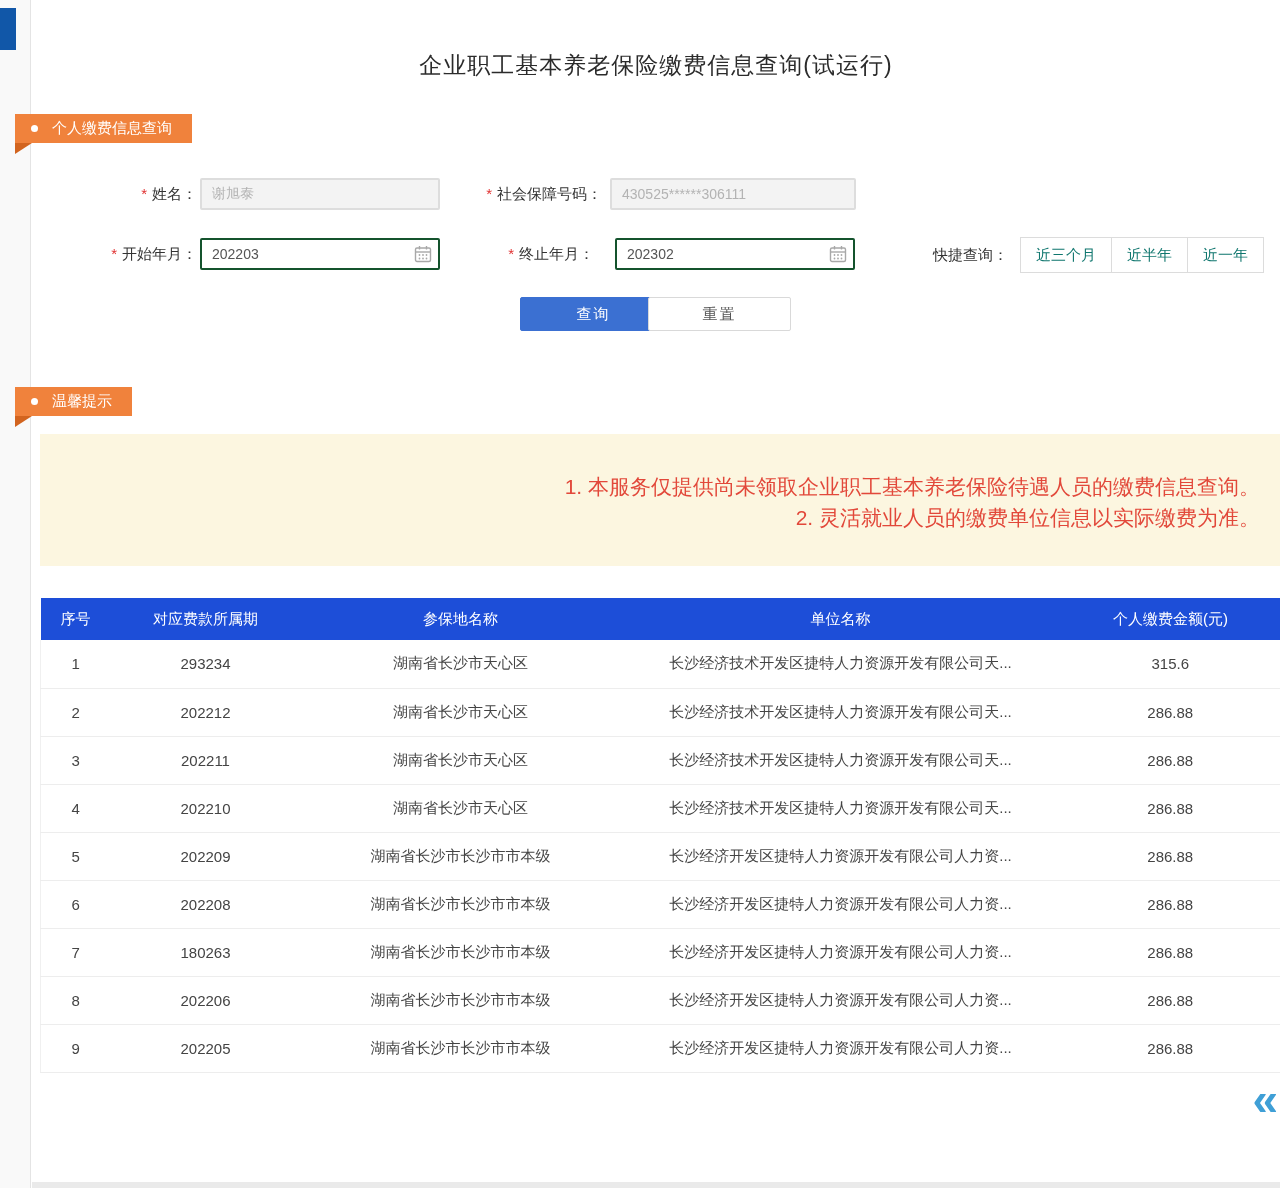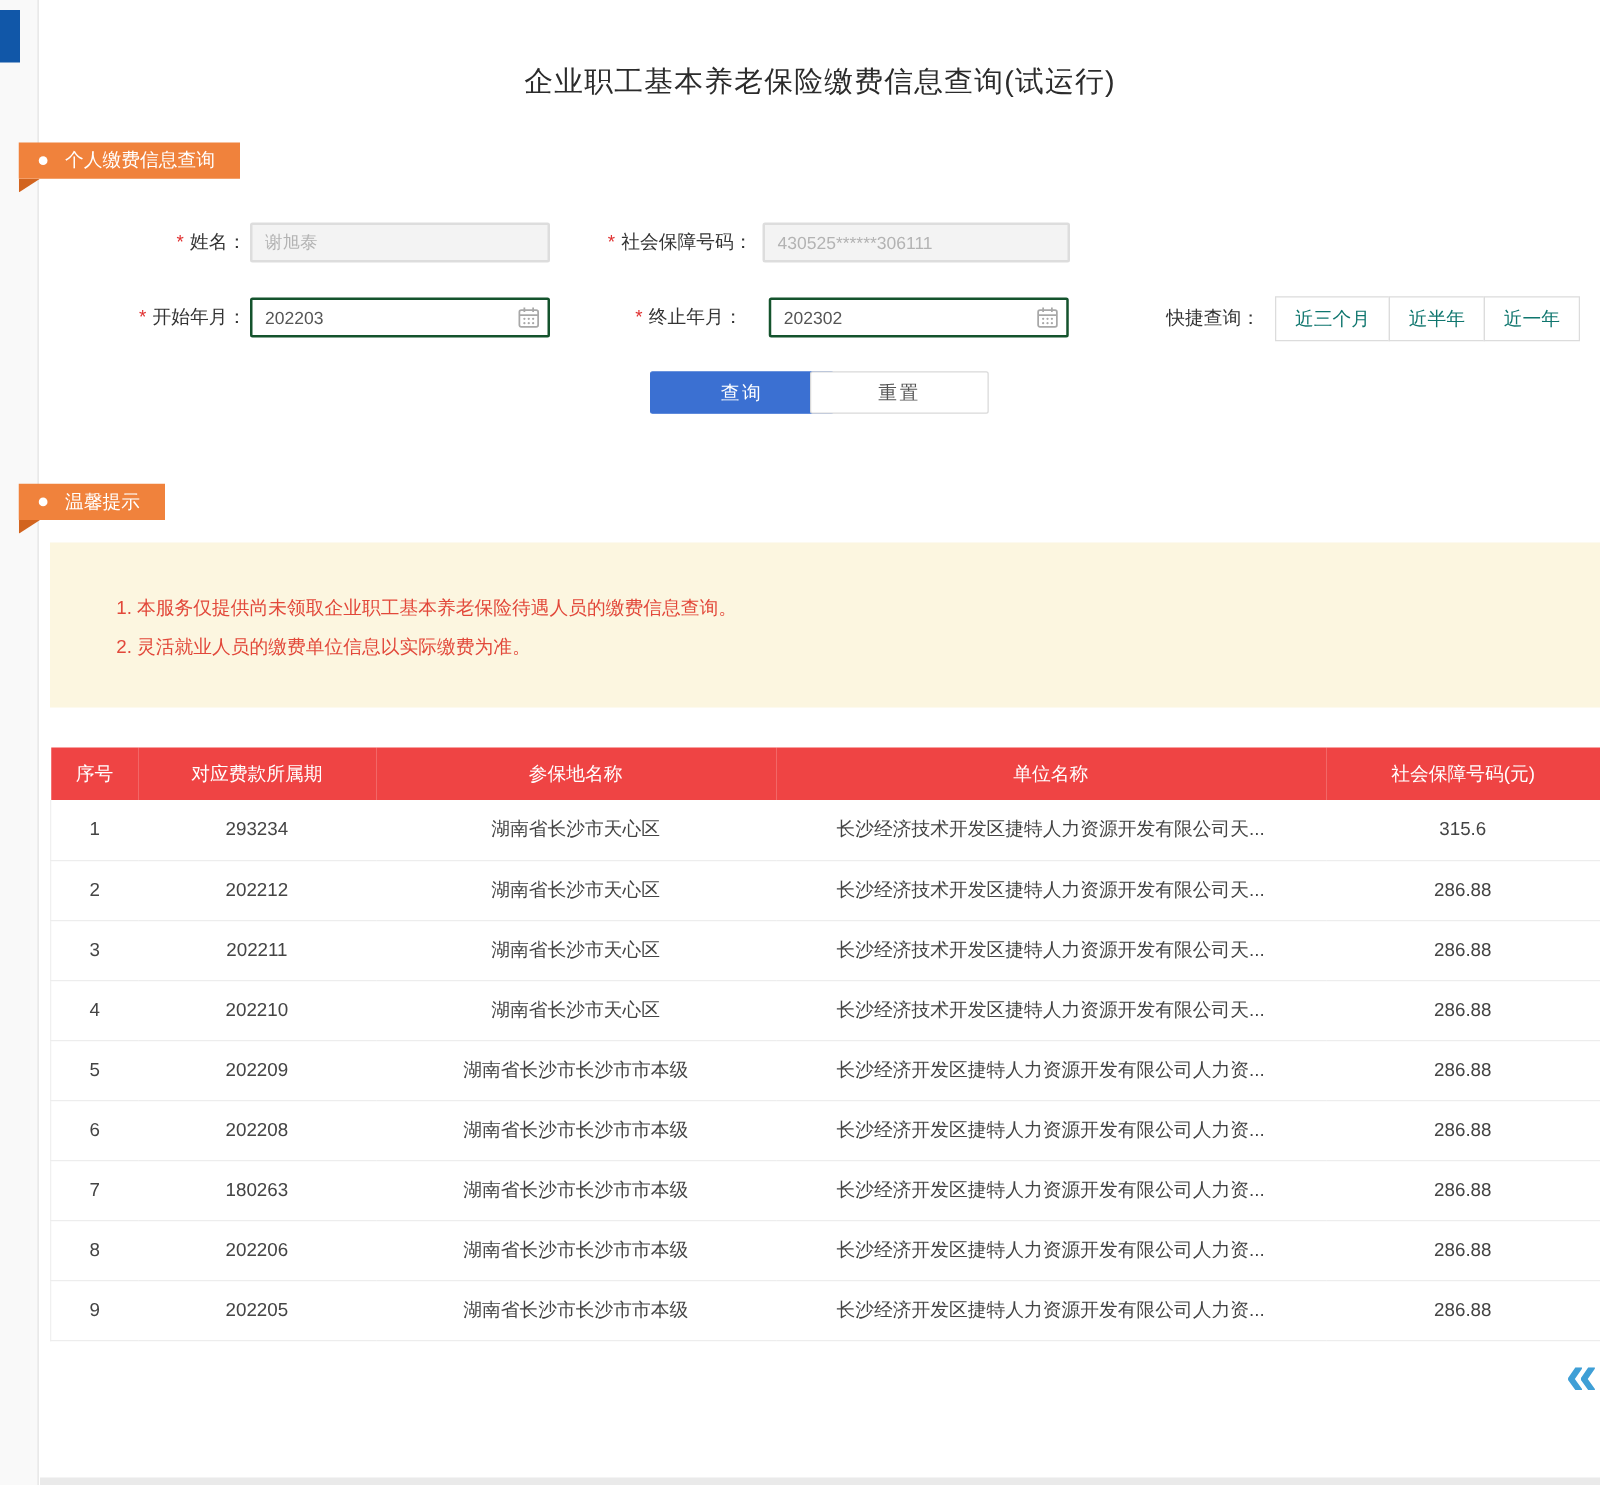--- a/index.html
+++ b/index.html
@@ -48,26 +48,26 @@
   .quick-btn:first-child { margin-left:0; }
 
   .btn { position:absolute; height:34px; border-radius:2px; font-size:15px; cursor:pointer;
          font-family:inherit; letter-spacing:2px; }
   .btn-primary { background:#3b70d2; border:1px solid #3b70d2; color:#fff; }
   .btn-plain { background:#fff; border:1px solid #d9d9d9; color:#555; }
 
   
   .notice { position:absolute; top:434px; left:8px; width:1240px; height:132px;
             background:#fcf6e0; padding:40px 20px 0 36px; }
-  .notice p { margin:0 0 6px 17px; font-size:15px; line-height:25px; color:#e2483a; }
+  .notice p { margin:0 0 6px 4px; font-size:21px; line-height:25px; color:#e2483a;text-align:right; }
 
   
   .tbl-wrap { position:absolute; top:598px; left:8px; width:1240px; }
   table { width:100%; border-collapse:collapse; table-layout:fixed; }
-  thead th { background:#ef4444; color:#fff; height:42px; font-weight:normal; font-size:15px;
+  thead th { background:#1d4ed8; color:#fff; height:42px; font-weight:normal; font-size:15px;
              text-align:center; padding:0 4px; }
   tbody td { height:48px; background:#fff; text-align:center; font-size:15px; color:#444;
              border-bottom:1px solid #ededed; padding:0 6px; overflow:hidden;
              white-space:nowrap; text-overflow:clip; }
   tbody td:first-child { border-left:1px solid #f0f0f0; }
   tbody td:last-child  { border-right:1px solid #f0f0f0; }
 
   .chevron { position:absolute; top:1076px; right:2px; font-size:46px; line-height:1;
              color:#3f9fd6; font-weight:bold; cursor:pointer; }
 
@@ -167,21 +167,21 @@
           <col style="width:320px">
           <col style="width:440px">
           <col style="width:220px">
       </colgroup>
       <thead>
         <tr>
           <th>序号</th>
           <th>对应费款所属期</th>
           <th>参保地名称</th>
           <th>单位名称</th>
-          <th>社会保障号码(元)</th>
+          <th>个人缴费金额(元)</th>
         </tr>
       </thead>
       <tbody>
           <tr>
             <td>1</td>
             <td>293234</td>
             <td>湖南省长沙市天心区</td>
             <td>长沙经济技术开发区捷特人力资源开发有限公司天...</td>
             <td>315.6</td>
           </tr>

